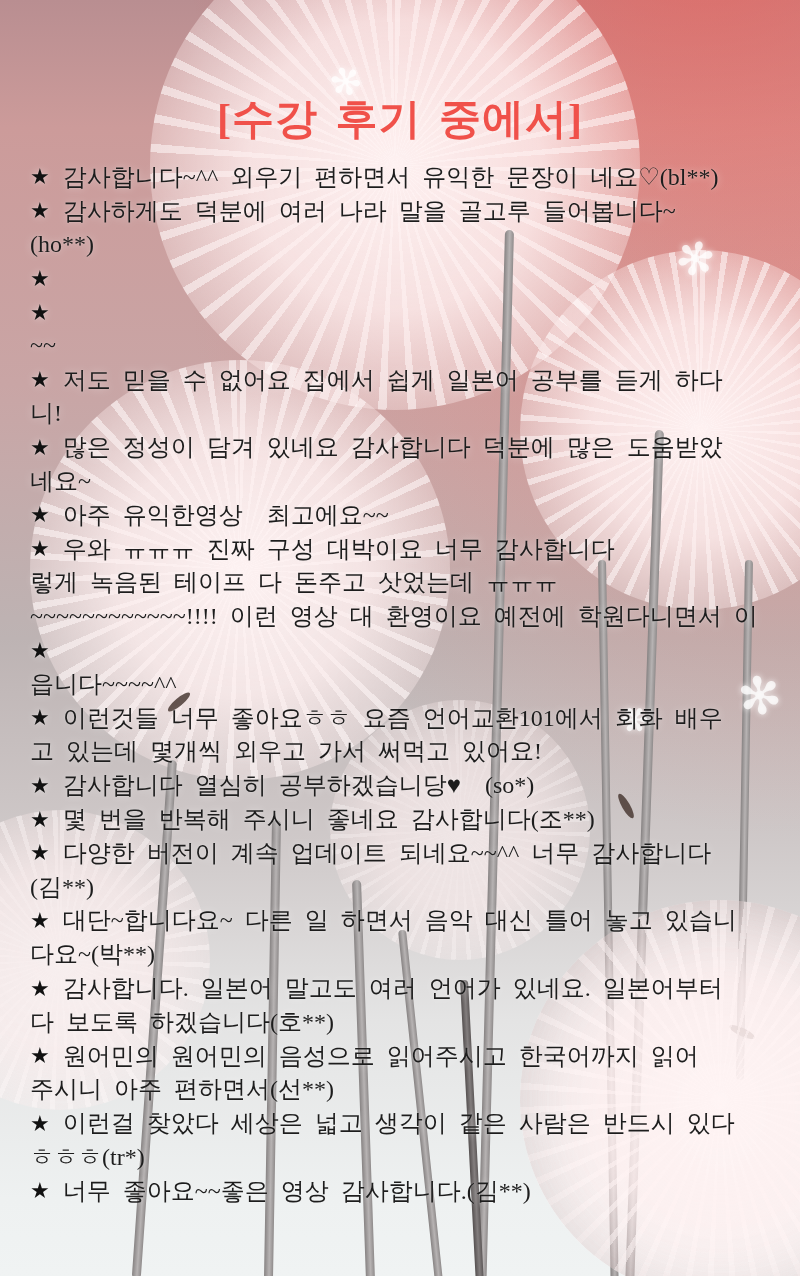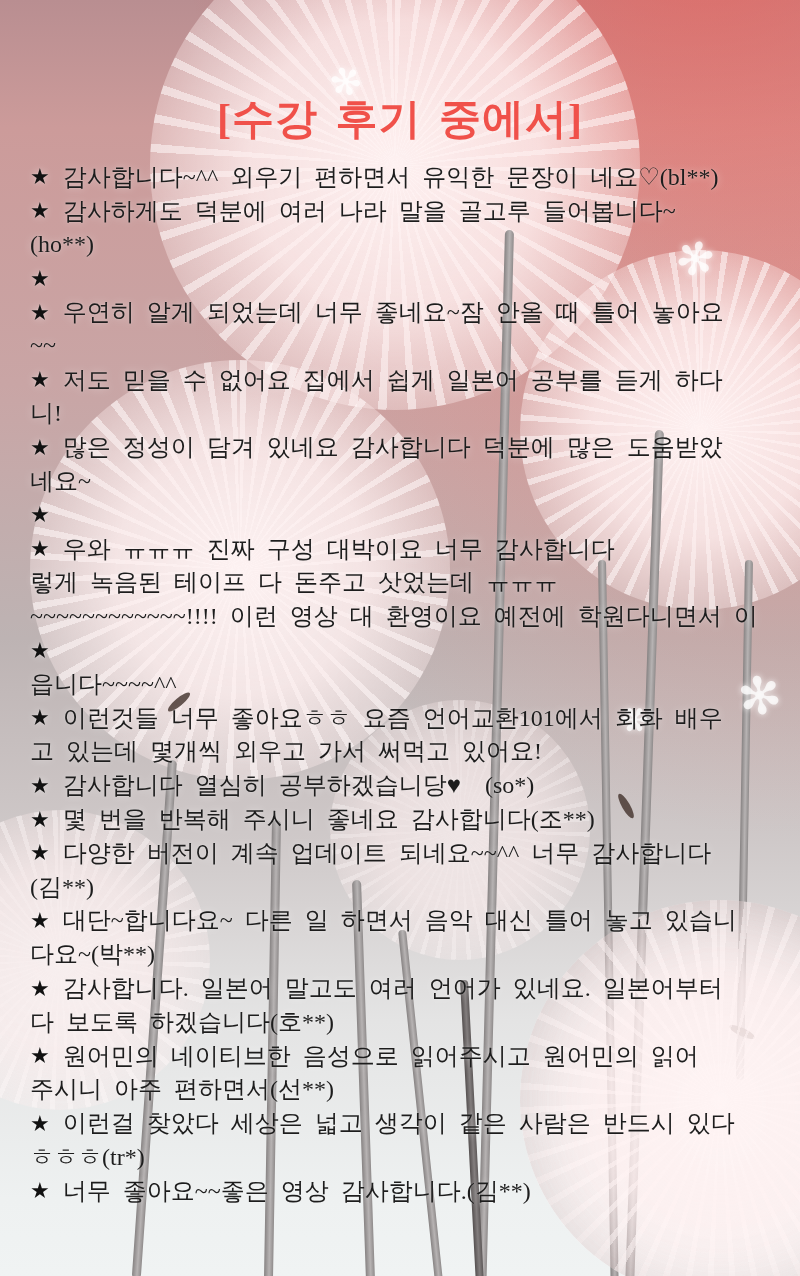--- a/index.html
+++ b/index.html
@@ -112,42 +112,42 @@
   <span class="seed" style="left:620px;top:700px;font-size:34px;transform:rotate(30deg);">✻</span>
   <span class="seed" style="left:330px;top:60px;font-size:38px;transform:rotate(-20deg);">✻</span>
 
   <h1 class="title">[수강 후기 중에서]</h1>
 
   <div class="reviews">
       <div class="line"><span class="star">★</span><span class="txt">감사합니다~^^ 외우기 편하면서 유익한 문장이 네요♡(bl**)</span></div>
       <div class="line"><span class="star">★</span><span class="txt">감사하게도 덕분에 여러 나라 말을 골고루 들어봅니다~</span></div>
       <div class="line"><span class="txt">(ho**)</span></div>
       <div class="line"><span class="star">★</span></div>
-      <div class="line"><span class="star">★</span><span class="txt">우연히 알게 되었는데 너무 좋네요~잠 안올 때 틀어 놓아요</span></div>
+      <div class="line"><span class="star">★</span></div>
       <div class="line"><span class="txt">~~</span></div>
       <div class="line"><span class="star">★</span><span class="txt">저도 믿을 수 없어요 집에서 쉽게 일본어 공부를 듣게 하다</span></div>
       <div class="line"><span class="txt">니!</span></div>
       <div class="line"><span class="star">★</span><span class="txt">많은 정성이 담겨 있네요 감사합니다 덕분에 많은 도움받았</span></div>
       <div class="line"><span class="txt">네요~</span></div>
-      <div class="line"><span class="star">★</span></div>
+      <div class="line"><span class="star">★</span><span class="txt">아주 유익한영상  최고에요~~</span></div>
       <div class="line"><span class="star">★</span><span class="txt">우와 ㅠㅠㅠ 진짜 구성 대박이요 너무 감사합니다</span></div>
       <div class="line"><span class="txt">렇게 녹음된 테이프 다 돈주고 삿었는데 ㅠㅠㅠ</span></div>
       <div class="line"><span class="txt">~~~~~~~~~~~~!!!! 이런 영상 대 환영이요 예전에 학원다니면서 이</span></div>
       <div class="line"><span class="star">★</span></div>
       <div class="line"><span class="txt">읍니다~~~~^^</span></div>
       <div class="line"><span class="star">★</span><span class="txt">이런것들 너무 좋아요ㅎㅎ 요즘 언어교환101에서 회화 배우</span></div>
       <div class="line"><span class="txt">고 있는데 몇개씩 외우고 가서 써먹고 있어요!</span></div>
       <div class="line"><span class="star">★</span><span class="txt">감사합니다 열심히 공부하겠습니당♥  (so*)</span></div>
       <div class="line"><span class="star">★</span><span class="txt">몇 번을 반복해 주시니 좋네요 감사합니다(조**)</span></div>
       <div class="line"><span class="star">★</span><span class="txt">다양한 버전이 계속 업데이트 되네요~~^^ 너무 감사합니다</span></div>
       <div class="line"><span class="txt">(김**)</span></div>
       <div class="line"><span class="star">★</span><span class="txt">대단~합니다요~ 다른 일 하면서 음악 대신 틀어 놓고 있습니</span></div>
       <div class="line"><span class="txt">다요~(박**)</span></div>
       <div class="line"><span class="star">★</span><span class="txt">감사합니다. 일본어 말고도 여러 언어가 있네요. 일본어부터</span></div>
       <div class="line"><span class="txt">다 보도록 하겠습니다(호**)</span></div>
-      <div class="line"><span class="star">★</span><span class="txt">원어민의 네이티브한 음성으로 읽어주시고 원어민의 읽어</span></div>
+      <div class="line"><span class="star">★</span><span class="txt">원어민의 원어민의 음성으로 읽어주시고 한국어까지 읽어</span></div>
       <div class="line"><span class="txt">주시니 아주 편하면서(선**)</span></div>
       <div class="line"><span class="star">★</span><span class="txt">이런걸 찾았다 세상은 넓고 생각이 같은 사람은 반드시 있다</span></div>
       <div class="line"><span class="txt">ㅎㅎㅎ(tr*)</span></div>
       <div class="line"><span class="star">★</span><span class="txt">너무 좋아요~~좋은 영상 감사합니다.(김**)</span></div>
     </div>
 
 </div>
 
 </body></html>

